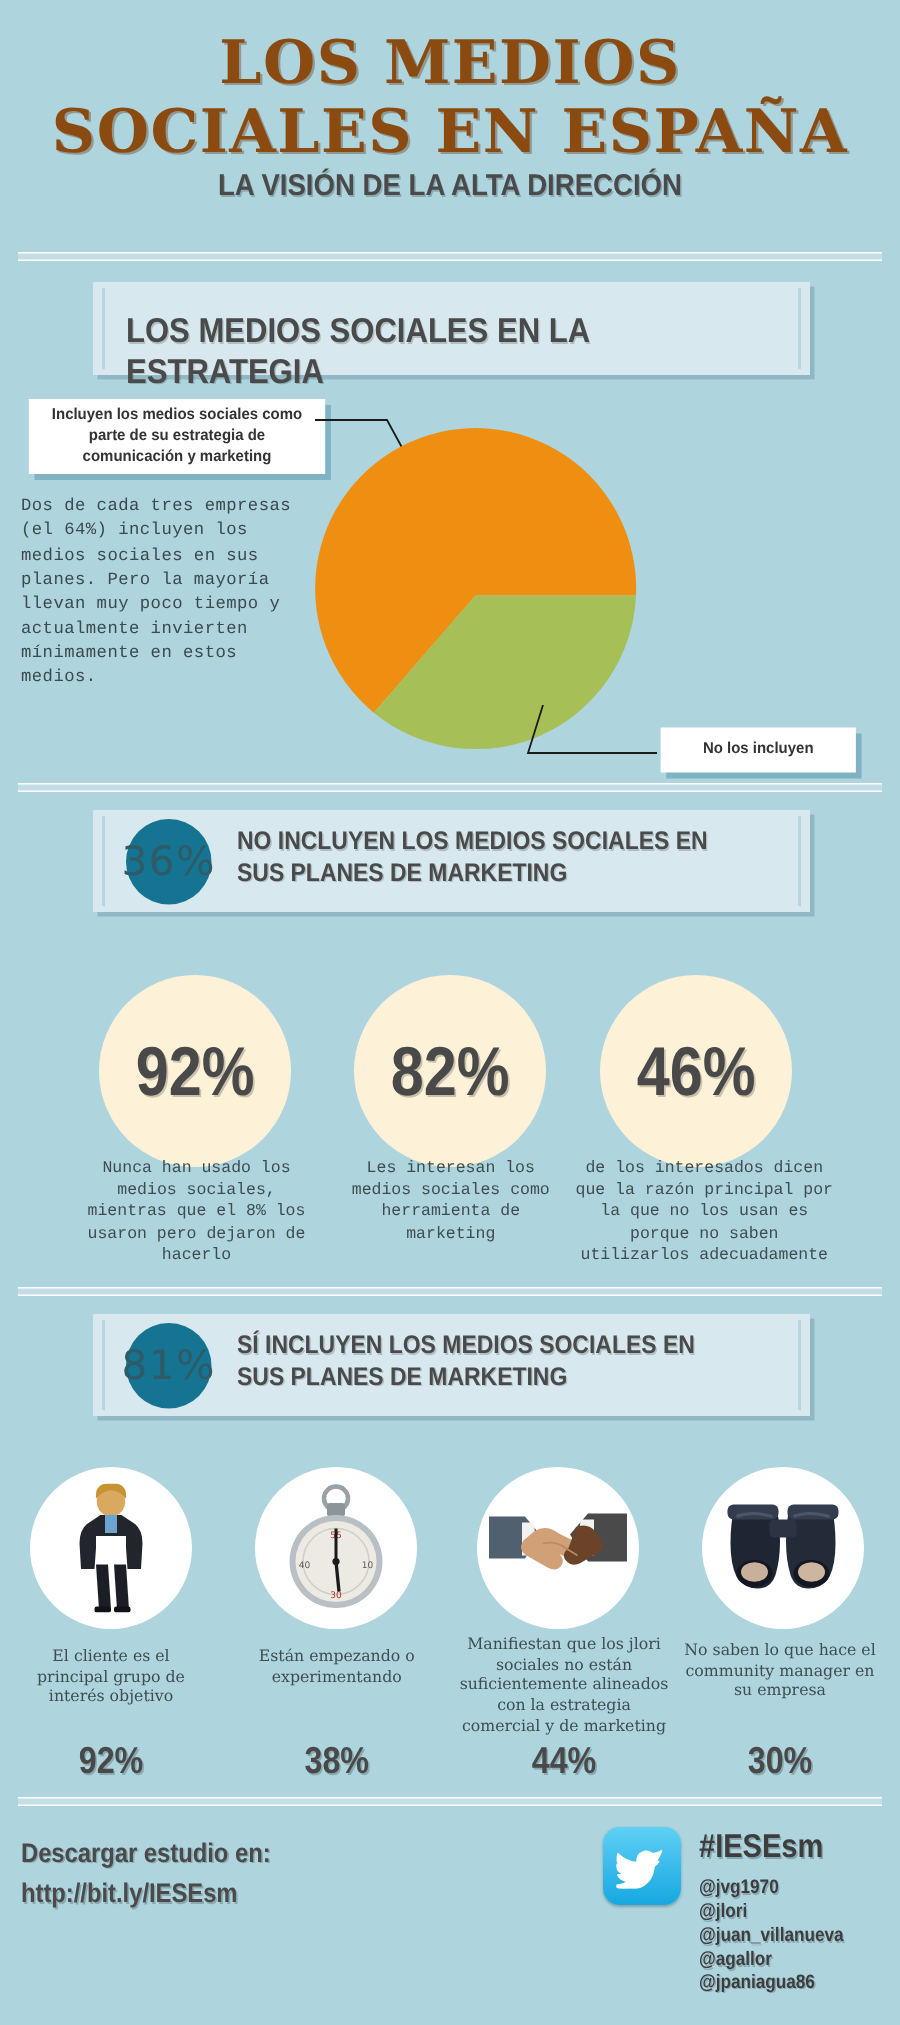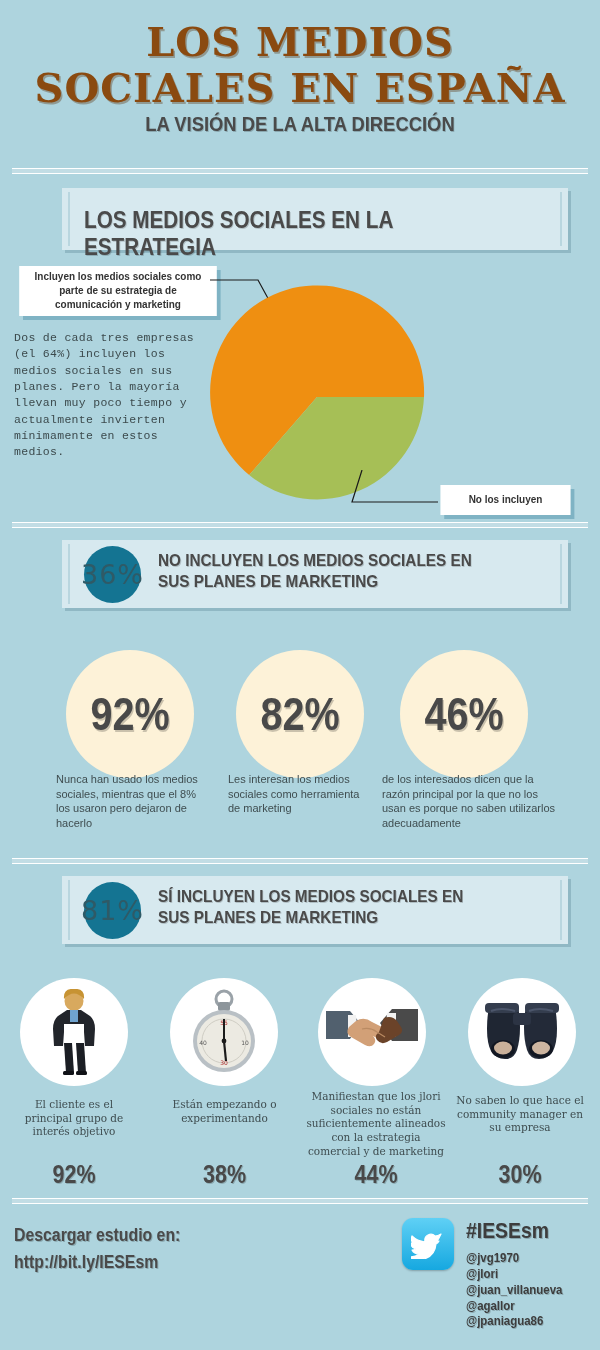--- a/index.html
+++ b/index.html
@@ -40,21 +40,20 @@
     border-top:1px solid #ffffff;
     border-bottom:1px solid #ffffff;
     background:#c2dde5;
   }
 
   
   .bar{
     position:absolute;
     background:#d7e9ef;
     box-shadow:3px 3px 0 rgba(120,160,175,.55);
-    padding-left:28px;
   }
   .bar .accentline{
     position:absolute;left:6px;top:4px;bottom:4px;width:2px;background:#b9d6df;
   }
   .bar .accentline.right{left:auto;right:6px;}
   .bar-title{
     font-family:"Liberation Sans",sans-serif;
     font-weight:bold;color:#4a4a4a;
     text-shadow:1px 1px 0 rgba(0,0,0,.18);
     transform:scaleX(.9);transform-origin:left center;
@@ -100,22 +99,22 @@
     background:#fdf2d8;
     display:flex;align-items:center;justify-content:center;
   }
   .cream-num{
     font-family:"Liberation Sans",sans-serif;
     font-weight:bold;font-size:46px;color:#494949;
     transform:scaleX(.86);
     text-shadow:1.5px 1.5px 0 rgba(0,0,0,.2);
   }
   .cap{
-    position:absolute;
-    font-family:Liberation Sans, sans-serif;
+    position:absolute;text-align:center;
+    font-family:Liberation Mono, monospace;
     font-size:11px;color:#3f4d50;line-height:1.32;
   }
 
   
   .white-circle{
     position:absolute;border-radius:50%;background:#ffffff;
     display:flex;align-items:center;justify-content:center;
   }
   .icon-cap{
     position:absolute;text-align:center;

